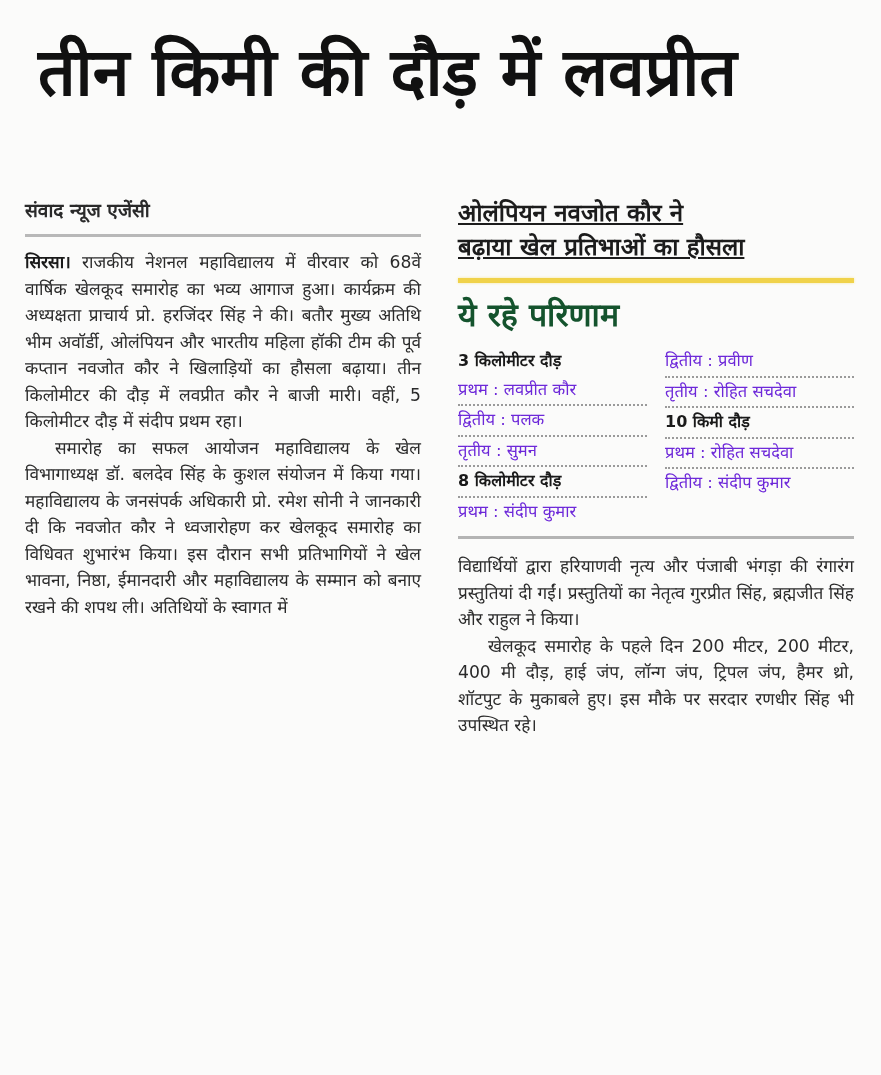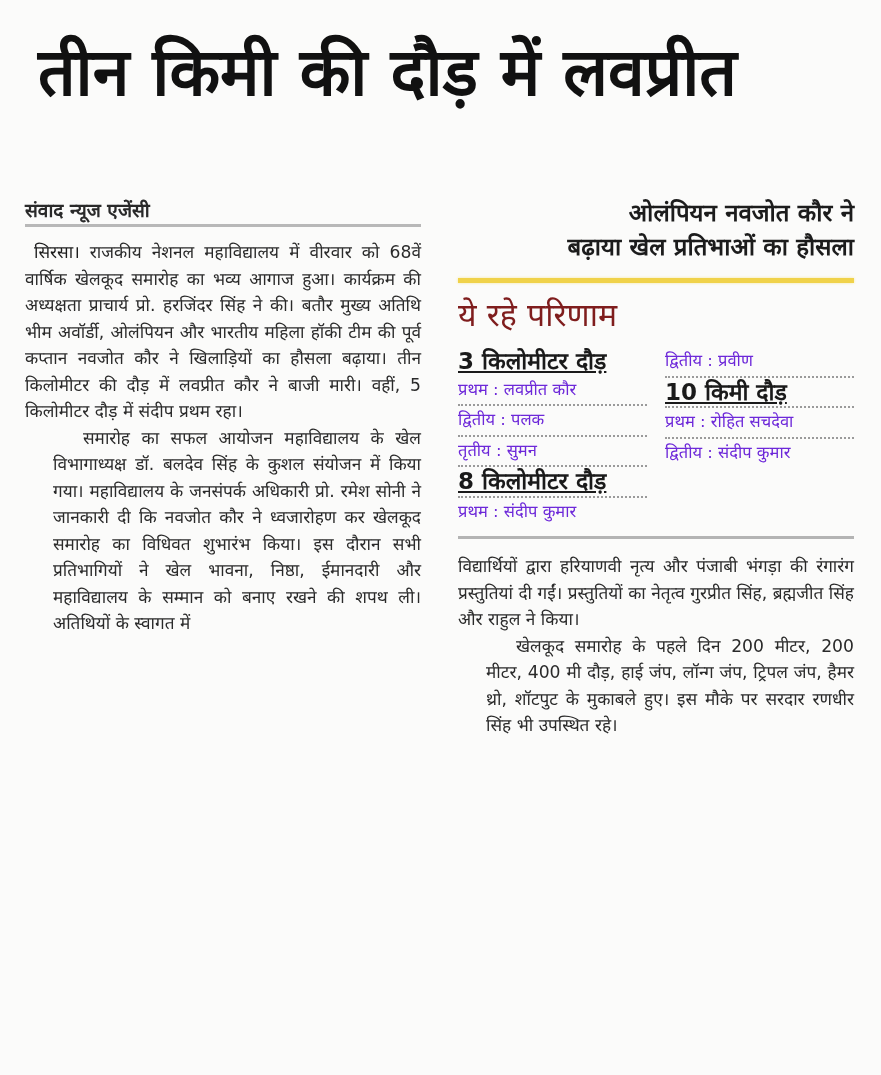--- a/index.html
+++ b/index.html
@@ -20,56 +20,56 @@
     margin:16px;
     white-space:nowrap;
   }
   .headline .line { display:block; }
 
   .col-left {
     position:absolute; left:25px; top:196px; width:396px;
   }
   .byline {
     font-size:19px; line-height:28px; font-weight:bold; color:#2a2a2a;
-    margin:0 0 12px 0; 
+    margin:0 0 12px 0; padding-bottom:10px;
     border-bottom:3px solid #b8b8b8;
   }
   .body-text {
     font-size:17.2px; line-height:26.5px; color:#2a2a2a;
     text-align:justify; margin:0;
   }
   .body-text p { margin:0; text-indent:0; }
-  .body-text p.indent { text-indent:30px;margin-left:28px; }
-  .dateline { font-weight:normal; color:#1a1a1a;margin-left:9px; }
+  .body-text p.indent { text-indent:30px; }
+  .dateline { font-weight:bold; color:#1a1a1a; }
 
   .col-right {
     position:absolute; left:458px; top:196px; width:396px;
   }
   .subhead {
-    font-size:24px; line-height:34px; font-weight:bold; text-align:right;
-    color:#1c1c1c; margin:0;
+    font-size:24px; line-height:34px; font-weight:bold; text-align:left;
+    color:#1c1c1c; margin:0;text-decoration:underline;
   }
   .yellow-rule {
     height:5px; background:#f0d24a; margin:14px 0 10px 0;
     box-shadow:0 0 3px #f7e9a0;
   }
   .results-title {
-    font-size:32px; line-height:44px; font-weight:normal; color:#7f1d1d; margin:0 0 10px 0;
+    font-size:32px; line-height:44px; font-weight:bold; color:#14532d; margin:0 0 10px 0;
   }
   .results {
     display:flex; gap:18px;
   }
   .results .rc { flex:1; }
   .rrow {
     font-size:16.5px; line-height:24.5px; color:#6d28d9;
     padding:2px 0;
     border-bottom:2px dotted #9a9a9a;
   }
   .rrow.nob { border-bottom:none; }
-  .rrow.head { font-weight:bold; color:#1a1a1a; font-size:23px;text-decoration:underline; }
+  .rrow.head { font-weight:bold; color:#1a1a1a; font-size:16px; }
   .gray-rule { height:3px; background:#b4b4b4; margin:10px 0 14px 0; }
 </style>
 </head>
 <body>
 
 <h1 class="headline">
   <span class="line">तीन किमी की दौड़ में लवप्रीत</span>
 </h1>
 
 <div class="col-left">
@@ -90,20 +90,21 @@
     <div class="rc" id="results-left">
         <div class="rrow head nob">3 किलोमीटर दौड़</div>
         <div class="rrow">प्रथम : लवप्रीत कौर</div>
         <div class="rrow">द्वितीय : पलक</div>
         <div class="rrow">तृतीय : सुमन</div>
         <div class="rrow head">8 किलोमीटर दौड़</div>
         <div class="rrow nob">प्रथम : संदीप कुमार</div>
       </div>
     <div class="rc" id="results-right">
         <div class="rrow">द्वितीय : प्रवीण</div>
+        <div class="rrow">तृतीय : रोहित सचदेवा</div>
         <div class="rrow head">10 किमी दौड़</div>
         <div class="rrow">प्रथम : रोहित सचदेवा</div>
         <div class="rrow nob">द्वितीय : संदीप कुमार</div>
       </div>
   </div>
 
   <div class="gray-rule"></div>
 
   <div class="body-text">
     <p>विद्यार्थियों द्वारा हरियाणवी नृत्य और पंजाबी भंगड़ा की रंगारंग प्रस्तुतियां दी गईं। प्रस्तुतियों का नेतृत्व गुरप्रीत सिंह, ब्रह्मजीत सिंह और राहुल ने किया।</p>

